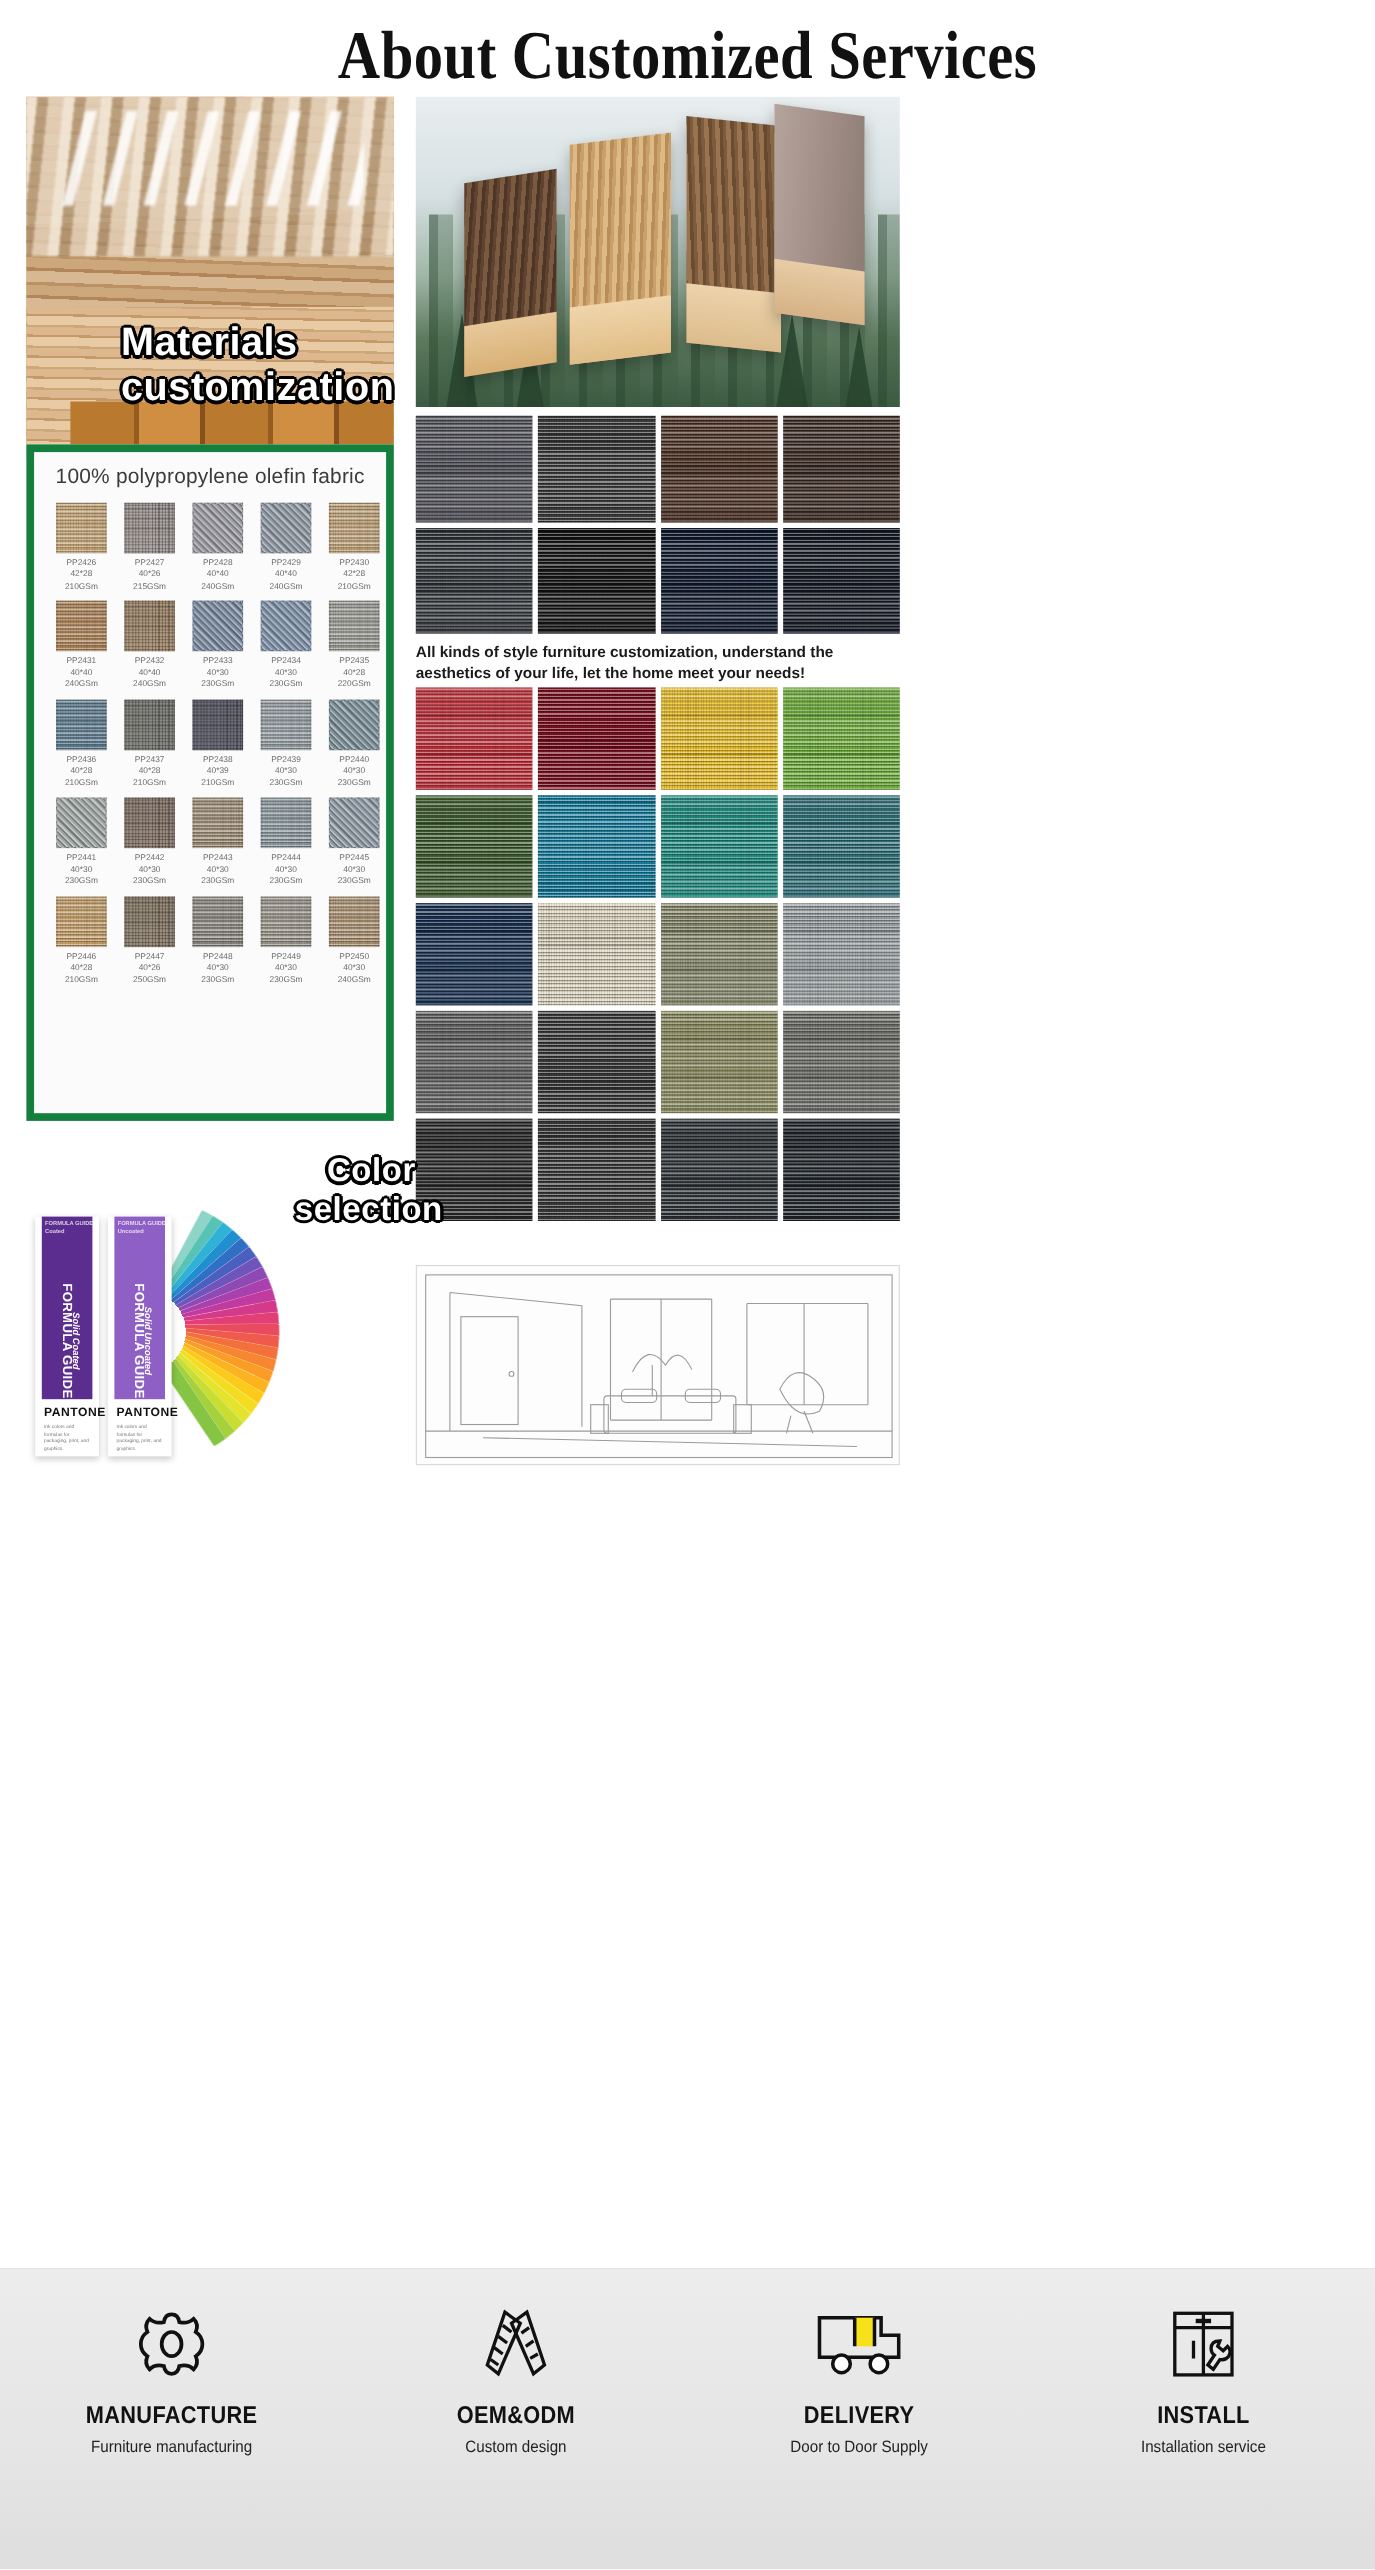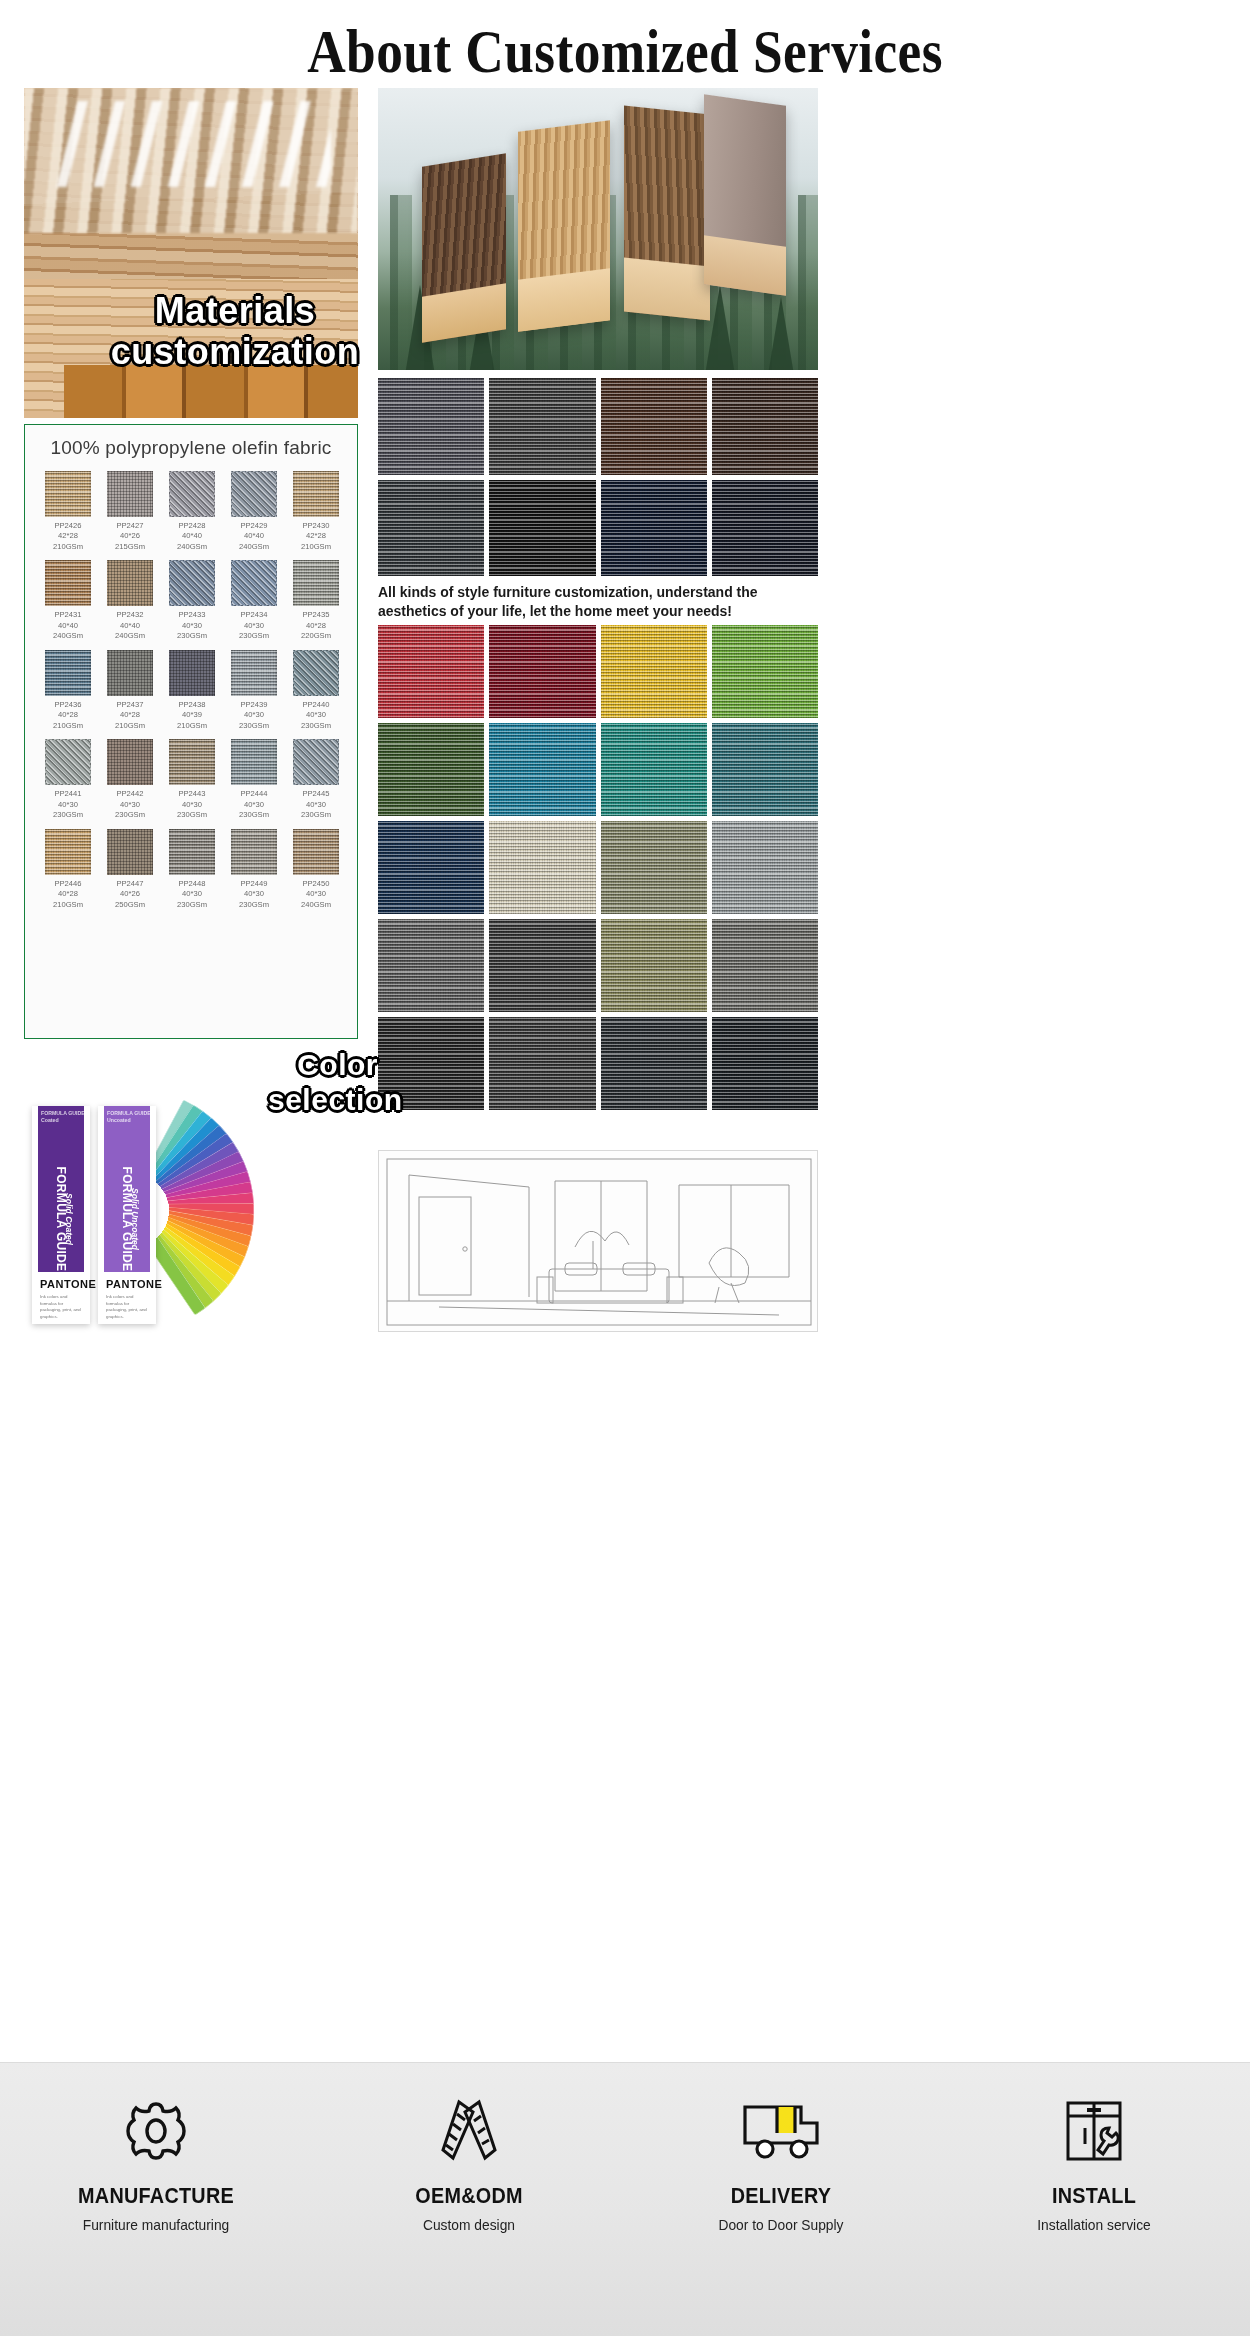--- a/index.html
+++ b/index.html
@@ -120,23 +120,23 @@
   }
   .board {
     position: absolute;
     box-shadow: 0 6px 14px rgba(0,0,0,.28);
   }
   .board .tip { position: absolute; left: 0; bottom: 0; width: 100%; height: 26%; }
 
   
   .fabric-card {
     position: absolute;
-    left: 24px; top: 424px; width: 334px; height: 615px;
+    left: 24px; top: 404px; width: 334px; height: 615px;
     background: #fbfbfb;
-    border: 1px solid #15803d;
+    border: 7px solid #15803d;
   }
   .fabric-heading {
     position: absolute; left: 0; top: 12px; width: 100%;
     text-align: center; font-size: 19px; color: #3b3b3b; font-weight: 400;
     letter-spacing: .2px;
   }
   .swatch-grid {
     position: absolute; left: 14px; top: 46px; width: 306px;
     display: grid; grid-template-columns: repeat(5, 1fr);
     row-gap: 8px; column-gap: 4px;
@@ -254,21 +254,21 @@
 <div class="page">
 
   <div class="page-title">About Customized Services</div>
 
   <div class="panel photo-wood">
     <div class="beams"></div>
     <div class="lights"></div>
     <div class="floor"></div>
     <div class="plank-ends"></div>
   </div>
-  <div class="overlay-text materials-label" style="white-space:pre-line;text-align:center;">Materials
+  <div class="overlay-text materials-label" style="white-space:pre-line;">Materials
 customization</div>
 
   <div class="panel photo-boards">
     <div class="trees"></div>
     <div class="tree" style="left:6%;"></div>
     <div class="tree" style="left:20%;bottom:-8%;"></div>
     <div class="tree" style="left:74%;"></div>
     <div class="tree" style="left:88%;bottom:-8%;"></div>
     <div class="board" style="left:44px;top:72px;width:84px;height:176px;transform:skewY(-9deg);
                 background:repeating-linear-gradient(94deg,#5f4330 0 3px,#7a5a40 3px 7px,#4e3626 7px 10px);">

